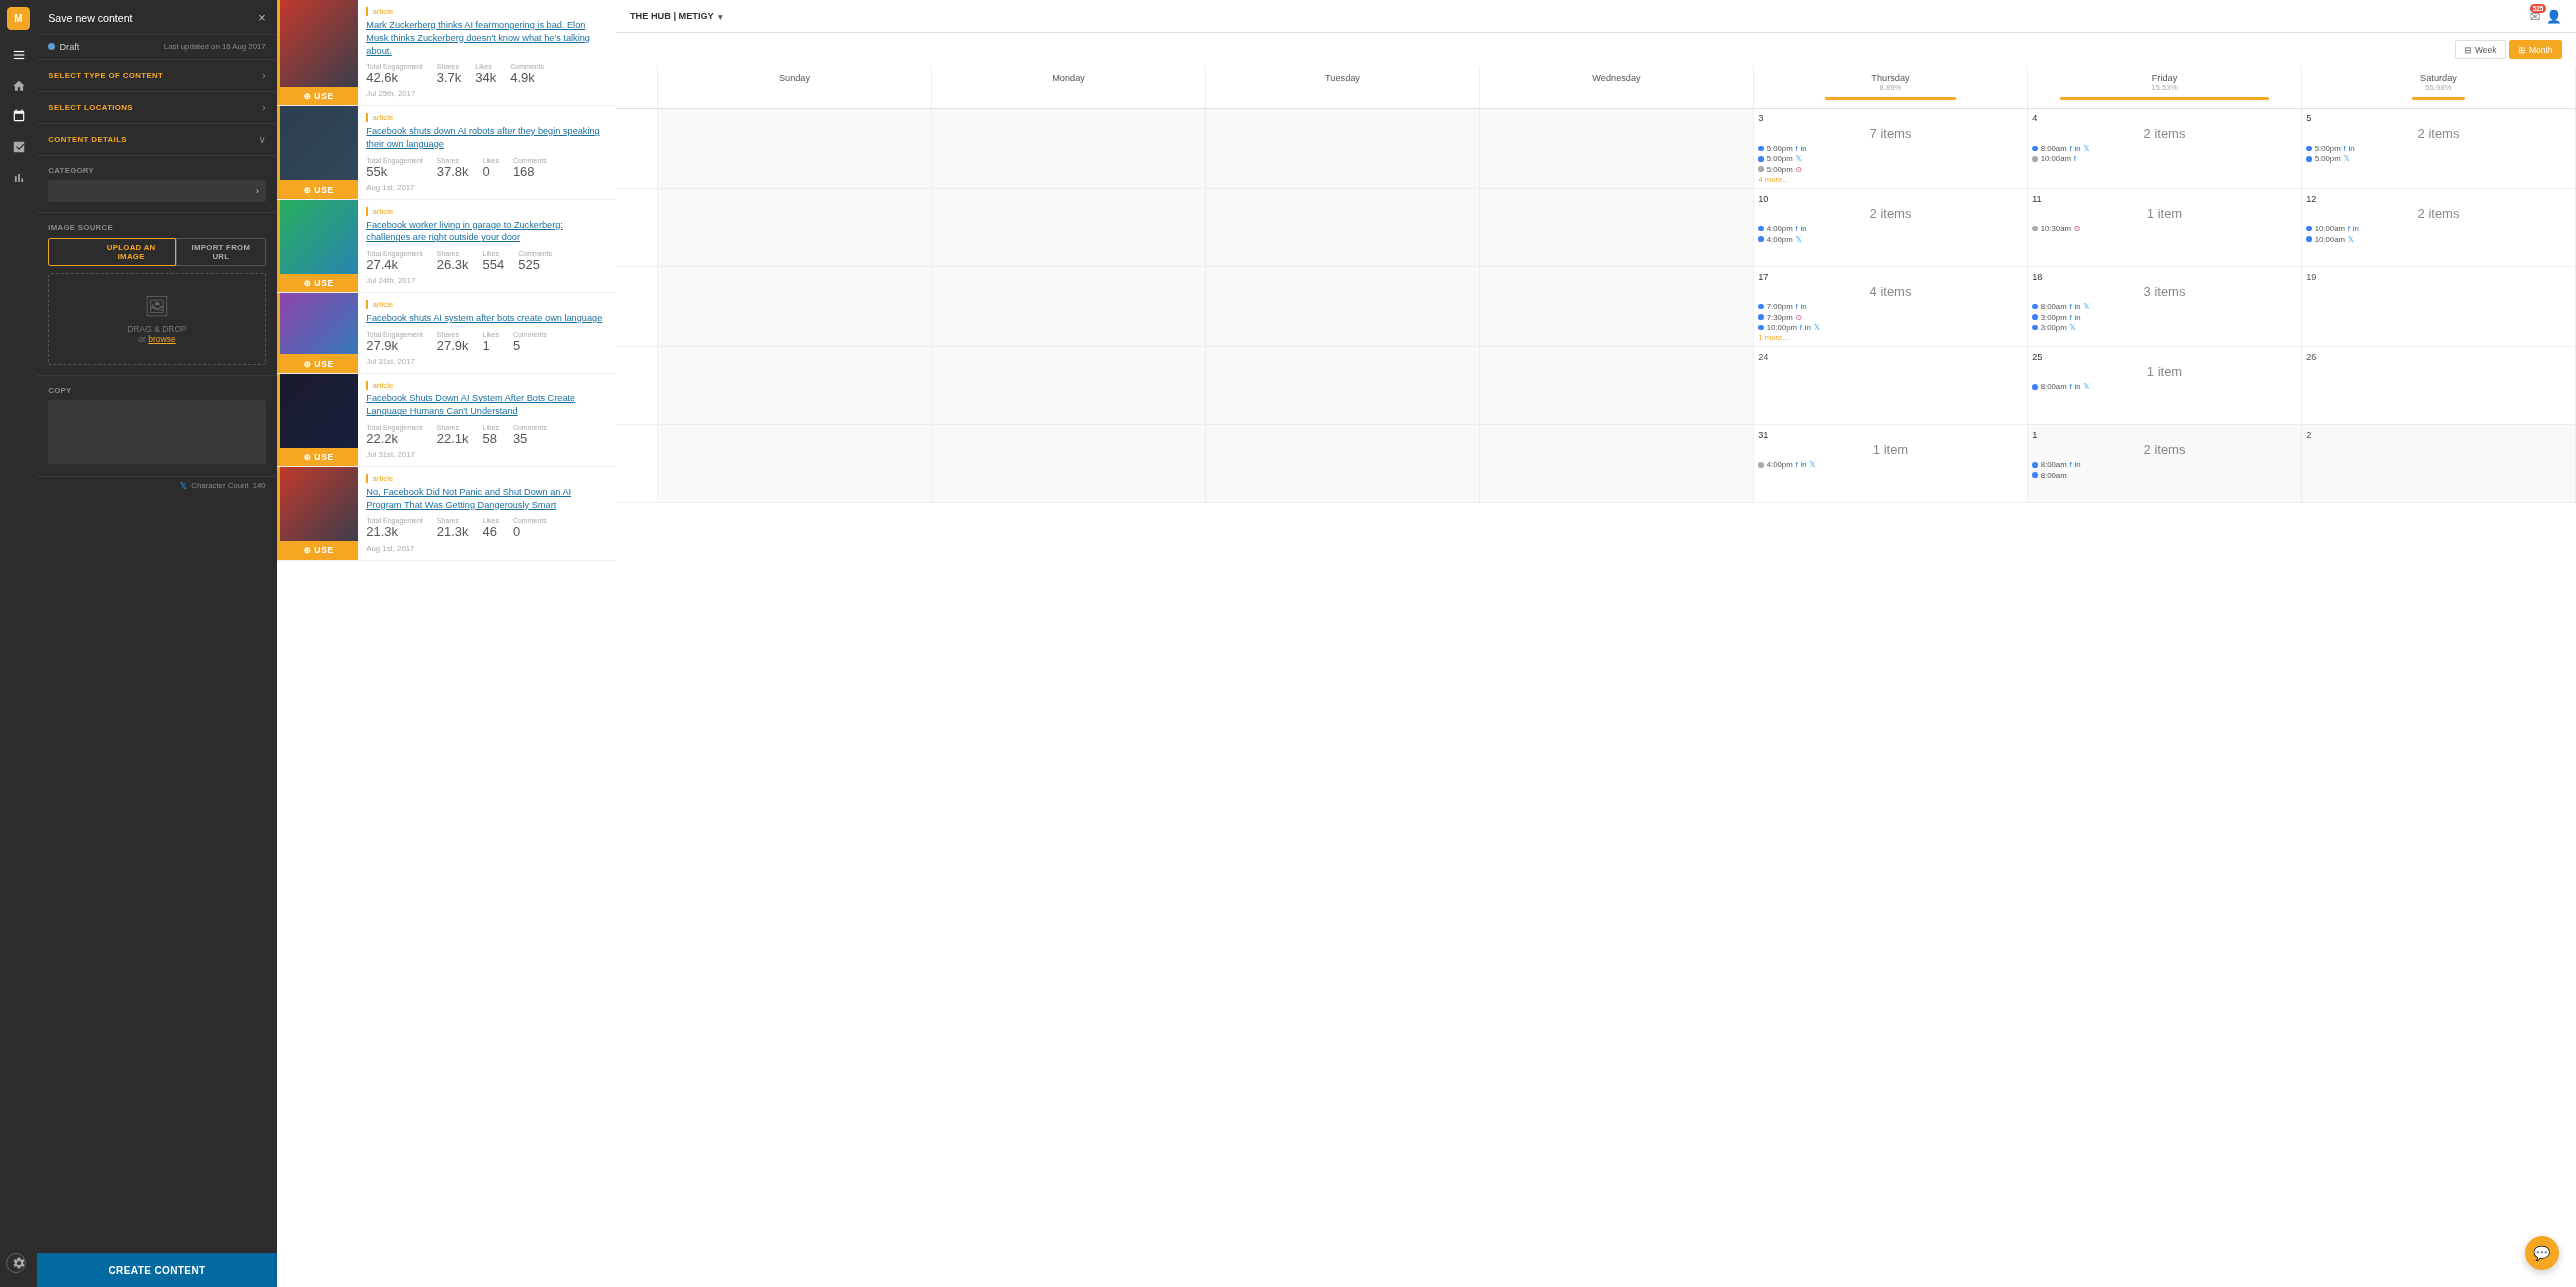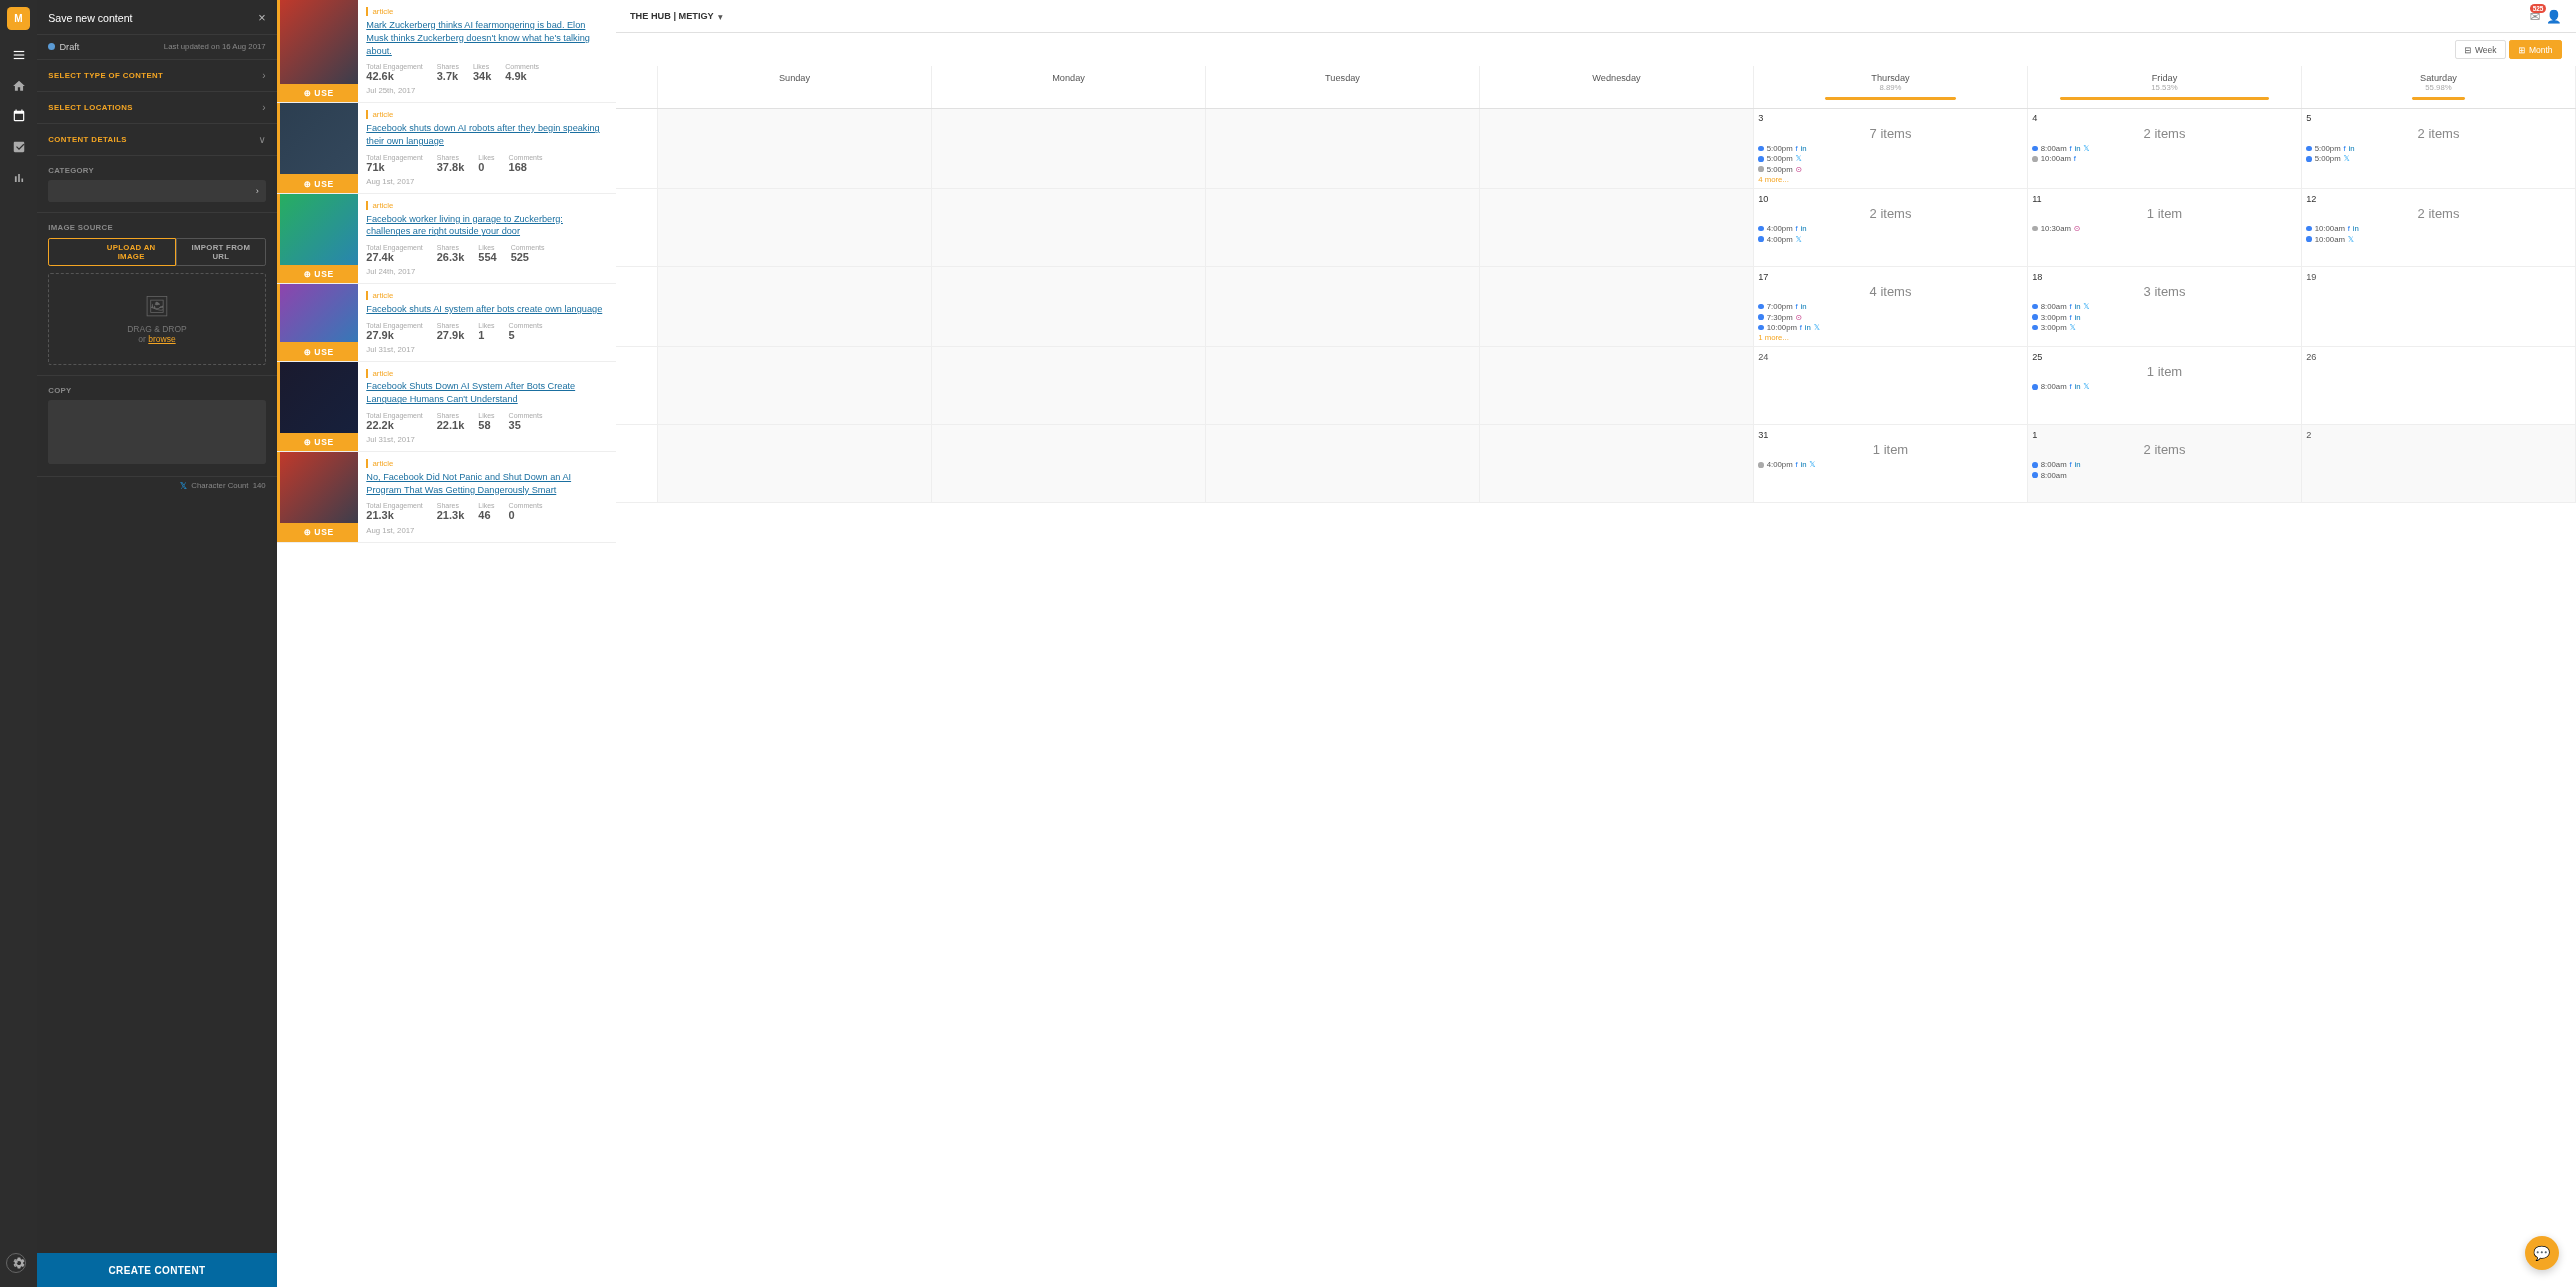--- a/index.html
+++ b/index.html
@@ -245,21 +245,21 @@
       align-items: center;
       justify-content: center;
       gap: 2.8px;
     }
     .article-body { flex: 1; padding: 7px 8.5px; }
     .article-tag { color: #f5a623; font-size: 7.8px; border-left: 2.1px solid #f5a623; padding-left: 4.2px; margin-bottom: 2.8px; }
     .article-title { color: #1a6fa0; font-size: 9.2px; line-height: 1.4; margin-bottom: 5.7px; text-decoration: underline; cursor: pointer; }
     .article-stats { display: flex; gap: 14px; margin-bottom: 4.2px; }
     .stat-item { }
     .stat-label { color: #aaa; font-size: 7px; }
-    .stat-value { color: #555; font-size: 11px; font-weight: 700; }
+    .stat-value { color: #555; font-size: 13px; font-weight: 400; }
     .article-date { color: #aaa; font-size: 7.8px; }
 
     
     .calendar-area {
       flex: 1;
       background: white;
       display: flex;
       flex-direction: column;
       overflow: hidden;
     }
@@ -595,21 +595,21 @@
       <button class="use-btn">
         <span>⊕</span> USE
       </button>
     </div>
     <div class="article-body">
       <div class="article-tag">article</div>
       <div class="article-title">Facebook shuts down AI robots after they begin speaking their own language</div>
       <div class="article-stats">
         <div class="stat-item">
           <div class="stat-label">Total Engagement</div>
-          <div class="stat-value">71k</div>
+          <div class="stat-value">55k</div>
         </div>
         <div class="stat-item">
           <div class="stat-label">Shares</div>
           <div class="stat-value">37.8k</div>
         </div>
         <div class="stat-item">
           <div class="stat-label">Likes</div>
           <div class="stat-value">0</div>
         </div>
         <div class="stat-item">

